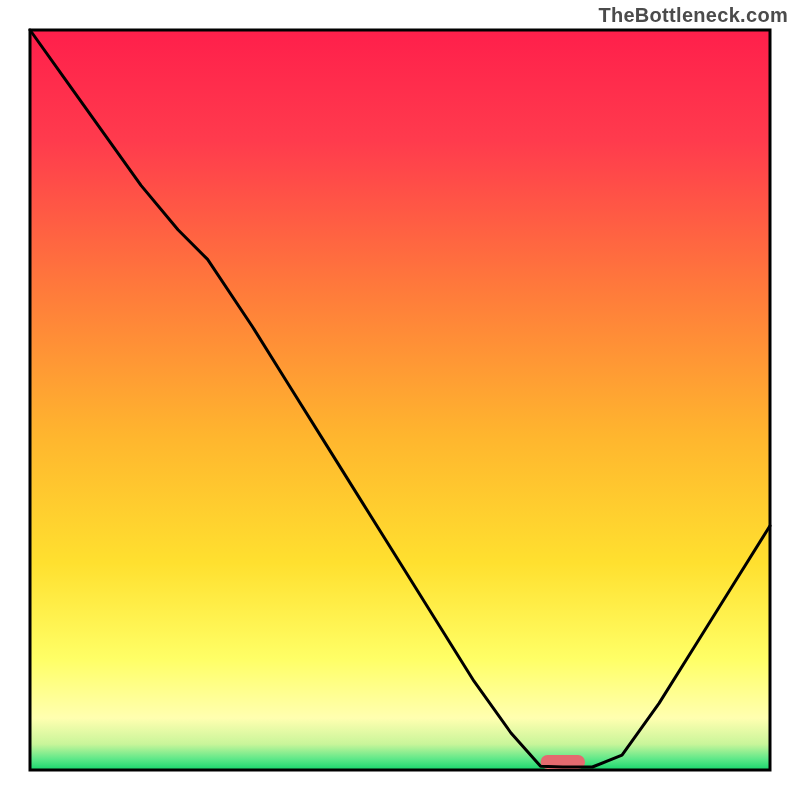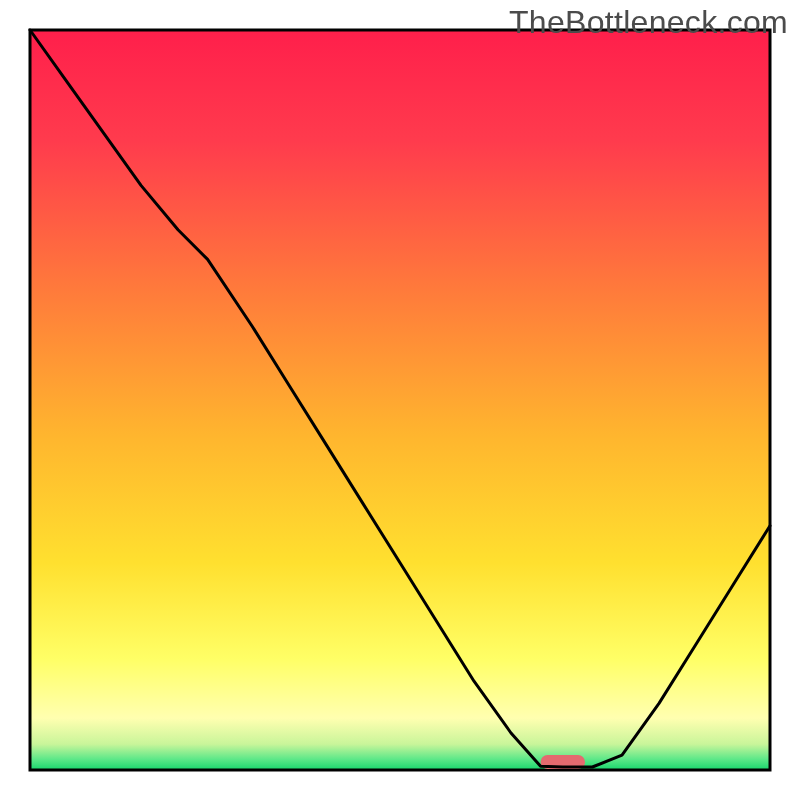--- a/index.html
+++ b/index.html
@@ -12,22 +12,22 @@
   }
   .chart-container {
     position: relative;
     width: 800px;
     height: 800px;
   }
   .watermark {
     position: absolute;
     top: 4px;
     right: 12px;
-    font-size: 32px;
-    font-weight: 400;
+    font-size: 20px;
+    font-weight: 700;
     color: #4b4b4b;
     letter-spacing: 0.3px;
     z-index: 10;
   }
   svg.plot {
     position: absolute;
     left: 0;
     top: 0;
   }
 </style>

